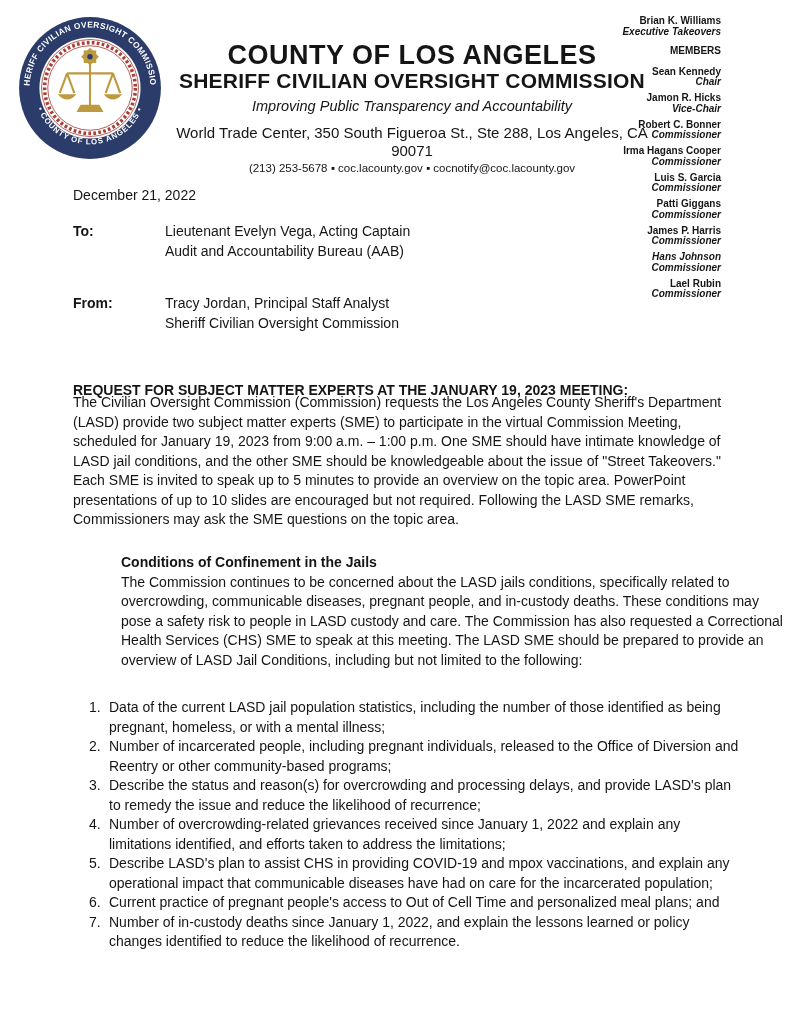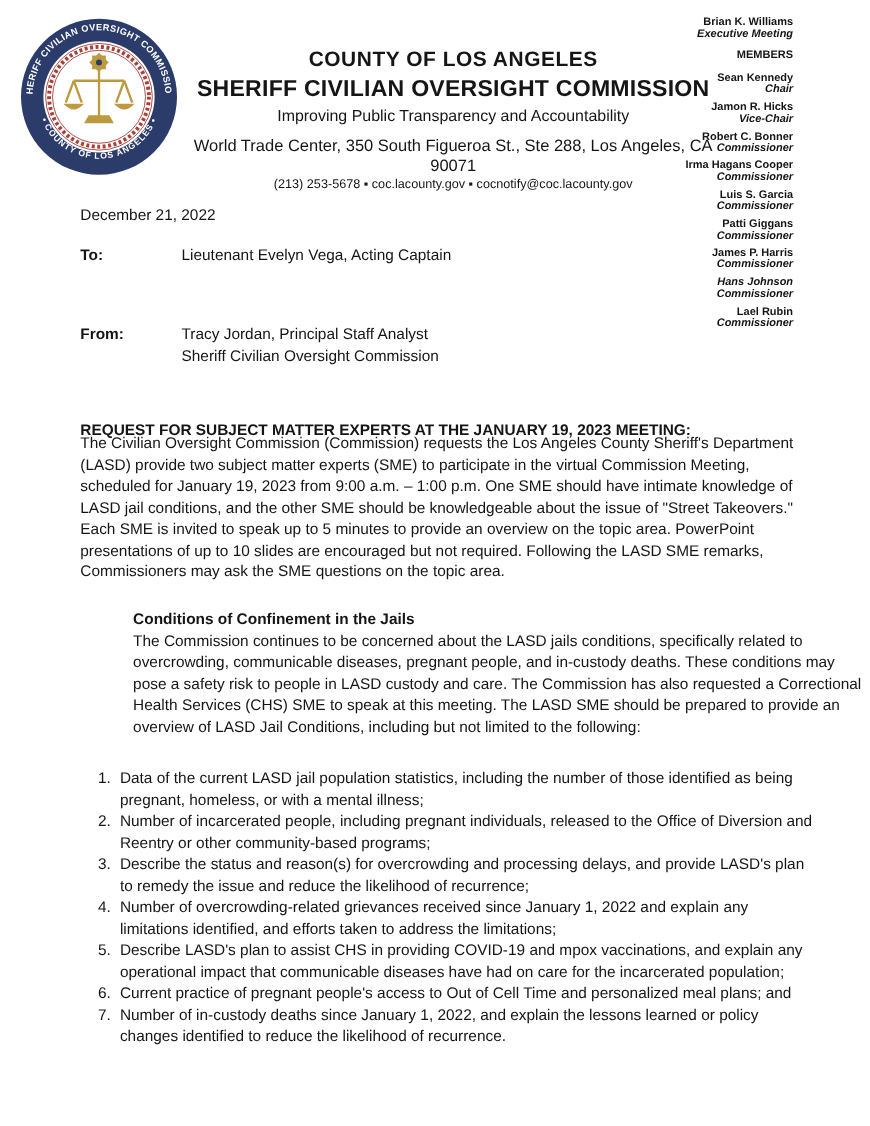--- a/index.html
+++ b/index.html
@@ -13,23 +13,23 @@
     font-family: "Liberation Sans", sans-serif;
     color: #151515;
     overflow: hidden;
   }
 
   
   .seal { position: absolute; left: 17px; top: 15px; width: 146px; height: 146px; }
 
   
   .lh-center { position: absolute; left: 158px; top: 42px; width: 508px; text-align: center; }
-  .lh-title1 { font-size: 19px; font-weight: bold; letter-spacing: .5px; line-height: 26px; }
+  .lh-title1 { font-size: 27px; font-weight: bold; letter-spacing: .5px; line-height: 26px; }
   .lh-title2 { font-size: 21px; font-weight: bold; letter-spacing: .2px; line-height: 26px; }
-  .lh-tagline { font-size: 14.5px; margin-top: 3px; line-height: 18px; }
+  .lh-tagline { font-size: 14.5px; font-style: italic; margin-top: 3px; line-height: 18px; }
   .lh-address { font-size: 15px; margin-top: 9px; line-height: 18px; }
   .lh-contact { font-size: 11.5px; margin-top: 1px; line-height: 15px; }
 
   
   .officials { position: absolute; top: 16px; right: 70px; width: 170px; text-align: right;
                font-size: 10px; font-weight: bold; line-height: 10.5px; }
   .off-block { margin-bottom: 5.5px; }
   .off-name  { font-size: 10px; font-weight: bold; }
   .off-name.italic { font-style: italic; }
   .off-title { font-size: 10px; font-weight: bold; font-style: italic; }
@@ -101,21 +101,21 @@
     <div class="lh-title1">COUNTY OF LOS ANGELES</div>
     <div class="lh-title2">SHERIFF CIVILIAN OVERSIGHT COMMISSION</div>
     <div class="lh-tagline">Improving Public Transparency and Accountability</div>
     <div class="lh-address">World Trade Center, 350 South Figueroa St., Ste 288, Los Angeles, CA 90071</div>
     <div class="lh-contact">(213) 253-5678 ▪ coc.lacounty.gov ▪ cocnotify@coc.lacounty.gov</div>
   </div>
 
   <div class="officials">
     <div class="off-block">
       <div class="off-name">Brian K. Williams</div>
-      <div class="off-title">Executive Meeting</div>
+      <div class="off-title">Executive Takeovers</div>
     </div>
     <div class="members-label">MEMBERS</div>
     <div class="off-block">
       <div class="off-name">Sean Kennedy</div>
       <div class="off-title">Chair</div>
     </div>
     <div class="off-block">
       <div class="off-name">Jamon R. Hicks</div>
       <div class="off-title">Vice-Chair</div>
     </div>
@@ -148,20 +148,21 @@
       <div class="off-title">Commissioner</div>
     </div>
   </div>
 
   <div class="date body-text">December 21, 2022</div>
 
   <div class="addr-row to body-text">
     <span class="addr-label">To:</span>
     <div class="addr-lines">
       <div>Lieutenant Evelyn Vega, Acting Captain</div>
+      <div>Audit and Accountability Bureau (AAB)</div>
     </div>
   </div>
 
   <div class="addr-row from body-text">
     <span class="addr-label">From:</span>
     <div class="addr-lines">
       <div>Tracy Jordan, Principal Staff Analyst</div>
       <div>Sheriff Civilian Oversight Commission</div>
     </div>
   </div>

